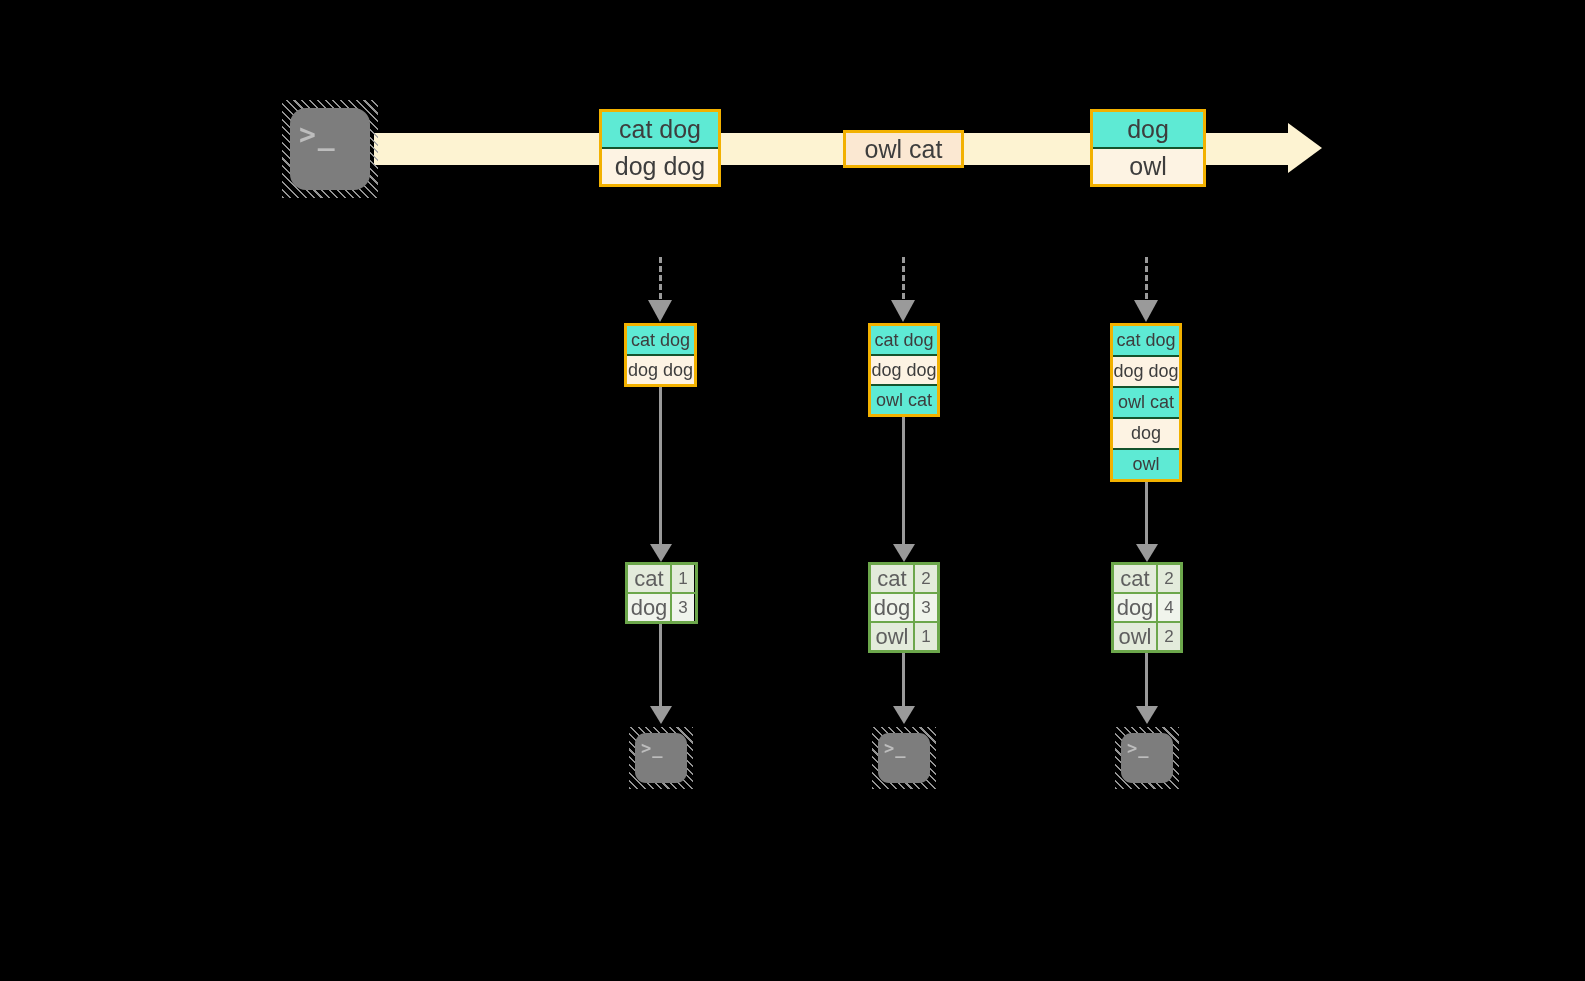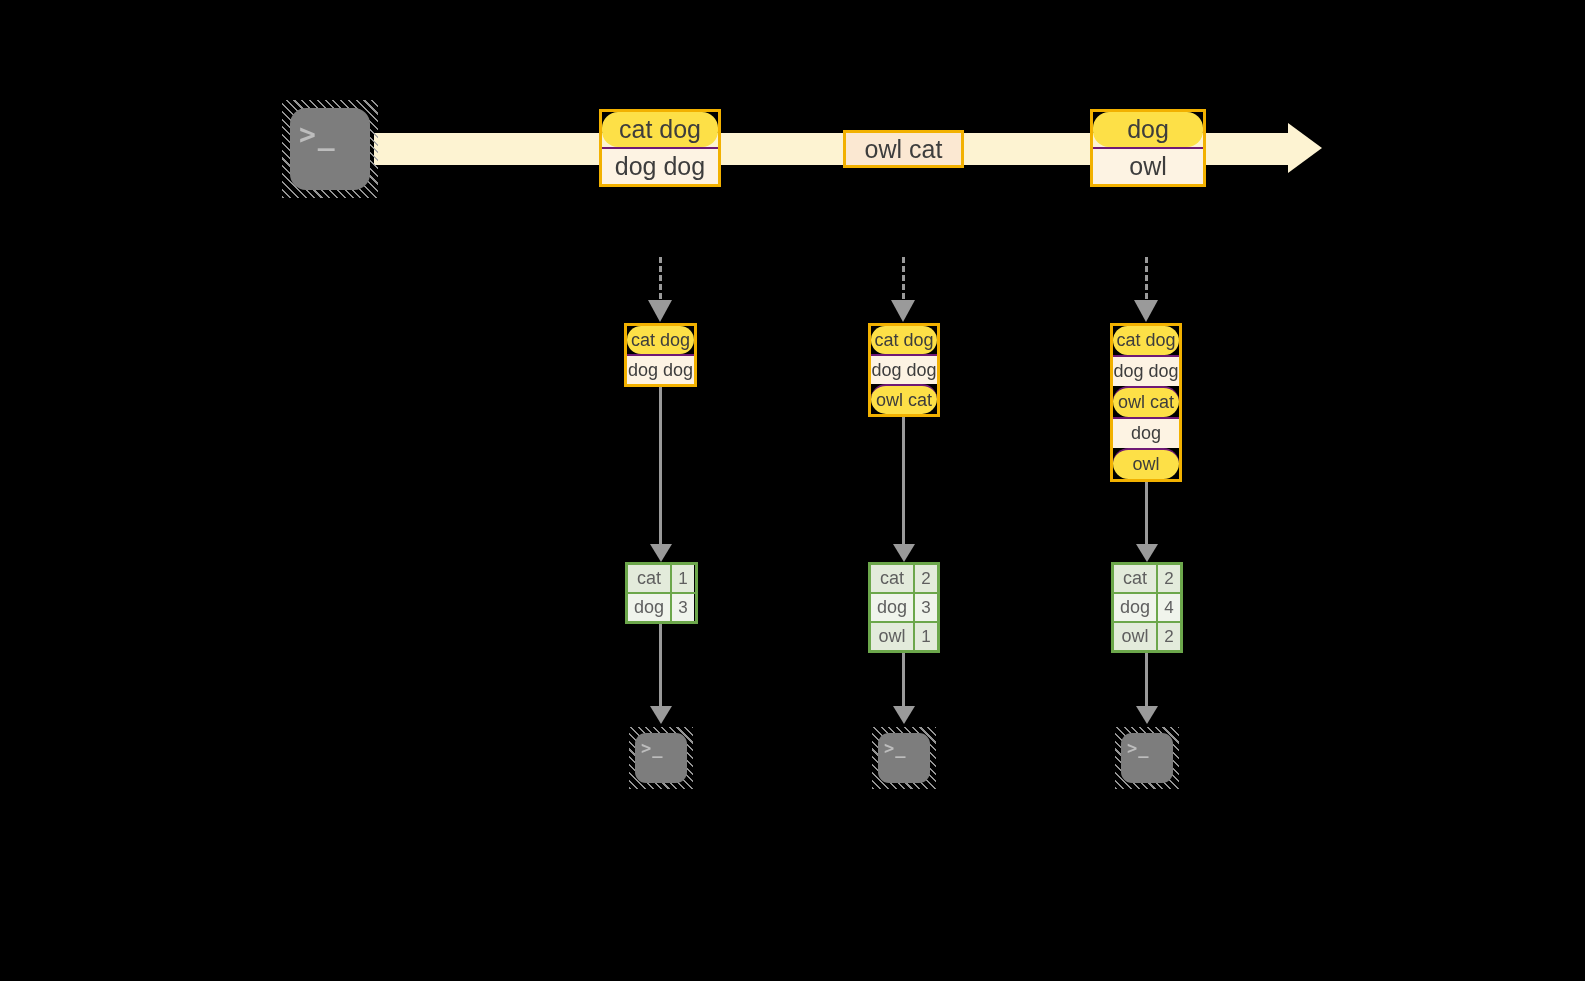--- a/index.html
+++ b/index.html
@@ -18,24 +18,24 @@
   .term-big .term-body{left:8px;top:8px;right:8px;bottom:8px;border-radius:16px;}
   .term-sm  .term-body{left:6px;top:6px;right:6px;bottom:6px;border-radius:11px;}
   .term-glyph{position:absolute;color:#bdbdbd;font-family:"DejaVu Sans Mono",monospace;font-weight:bold;}
   .term-big .term-glyph{left:17px;top:18px;font-size:28px;letter-spacing:2px;}
   .term-sm  .term-glyph{left:12px;top:11px;font-size:17px;letter-spacing:1px;}
 
   
   .obox{position:absolute;border:3px solid #f2b100;display:flex;flex-direction:column;
         box-sizing:border-box;z-index:3;}
   .orow{flex:1;display:flex;align-items:center;justify-content:center;color:#3d3d3d;}
-  .orow + .orow{border-top:2px solid #701a75;}
+  .orow + .orow{border-top:2px solid #14532d;}
   .ev .orow{font-size:25px;}
   .stack .orow{font-size:18px;}
-  .peach{background:#fde047;border-radius:16px;}
+  .peach{background:#5eead4;}
   .cream{background:#fdf3e3;}
   .lpeach{background:#fbe8d2;}
 
   
   .dline{position:absolute;width:0;border-left:3px dashed #9a9a9a;z-index:2;}
   .sline{position:absolute;width:3px;background:#9a9a9a;z-index:2;}
   .ahead{position:absolute;width:0;height:0;z-index:2;
          border-left:12px solid transparent;border-right:12px solid transparent;border-top:22px solid #9a9a9a;}
   .ahead-sm{position:absolute;width:0;height:0;z-index:2;
          border-left:11px solid transparent;border-right:11px solid transparent;border-top:18px solid #9a9a9a;}
@@ -44,21 +44,21 @@
   .banner{position:absolute;left:696px;top:463px;width:428px;height:44px;background:#ffffff;
           display:flex;align-items:center;justify-content:center;z-index:1;}
   .banner span{font-size:34px;color:#212121;letter-spacing:0.5px;}
 
   
   .gtable{position:absolute;border:3px solid #6ca74b;display:flex;flex-direction:column;
           box-sizing:border-box;z-index:3;}
   .grow{flex:1;display:flex;}
   .grow + .grow{border-top:2px solid #6ca74b;}
   .gname{width:42px;display:flex;align-items:center;justify-content:center;
-         font-size:18px;color:#5f5f5f;}
+         font-size:22px;color:#5f5f5f;}
   .gcount{width:22px;border-left:2px solid #6ca74b;display:flex;align-items:center;justify-content:center;
           font-size:17px;color:#5f5f5f;}
   .gdark{background:#e3ebdb;}
   .glight{background:#f0f4ec;}
 </style>
 </head>
 <body>
 
 <div class="canvas">
 

